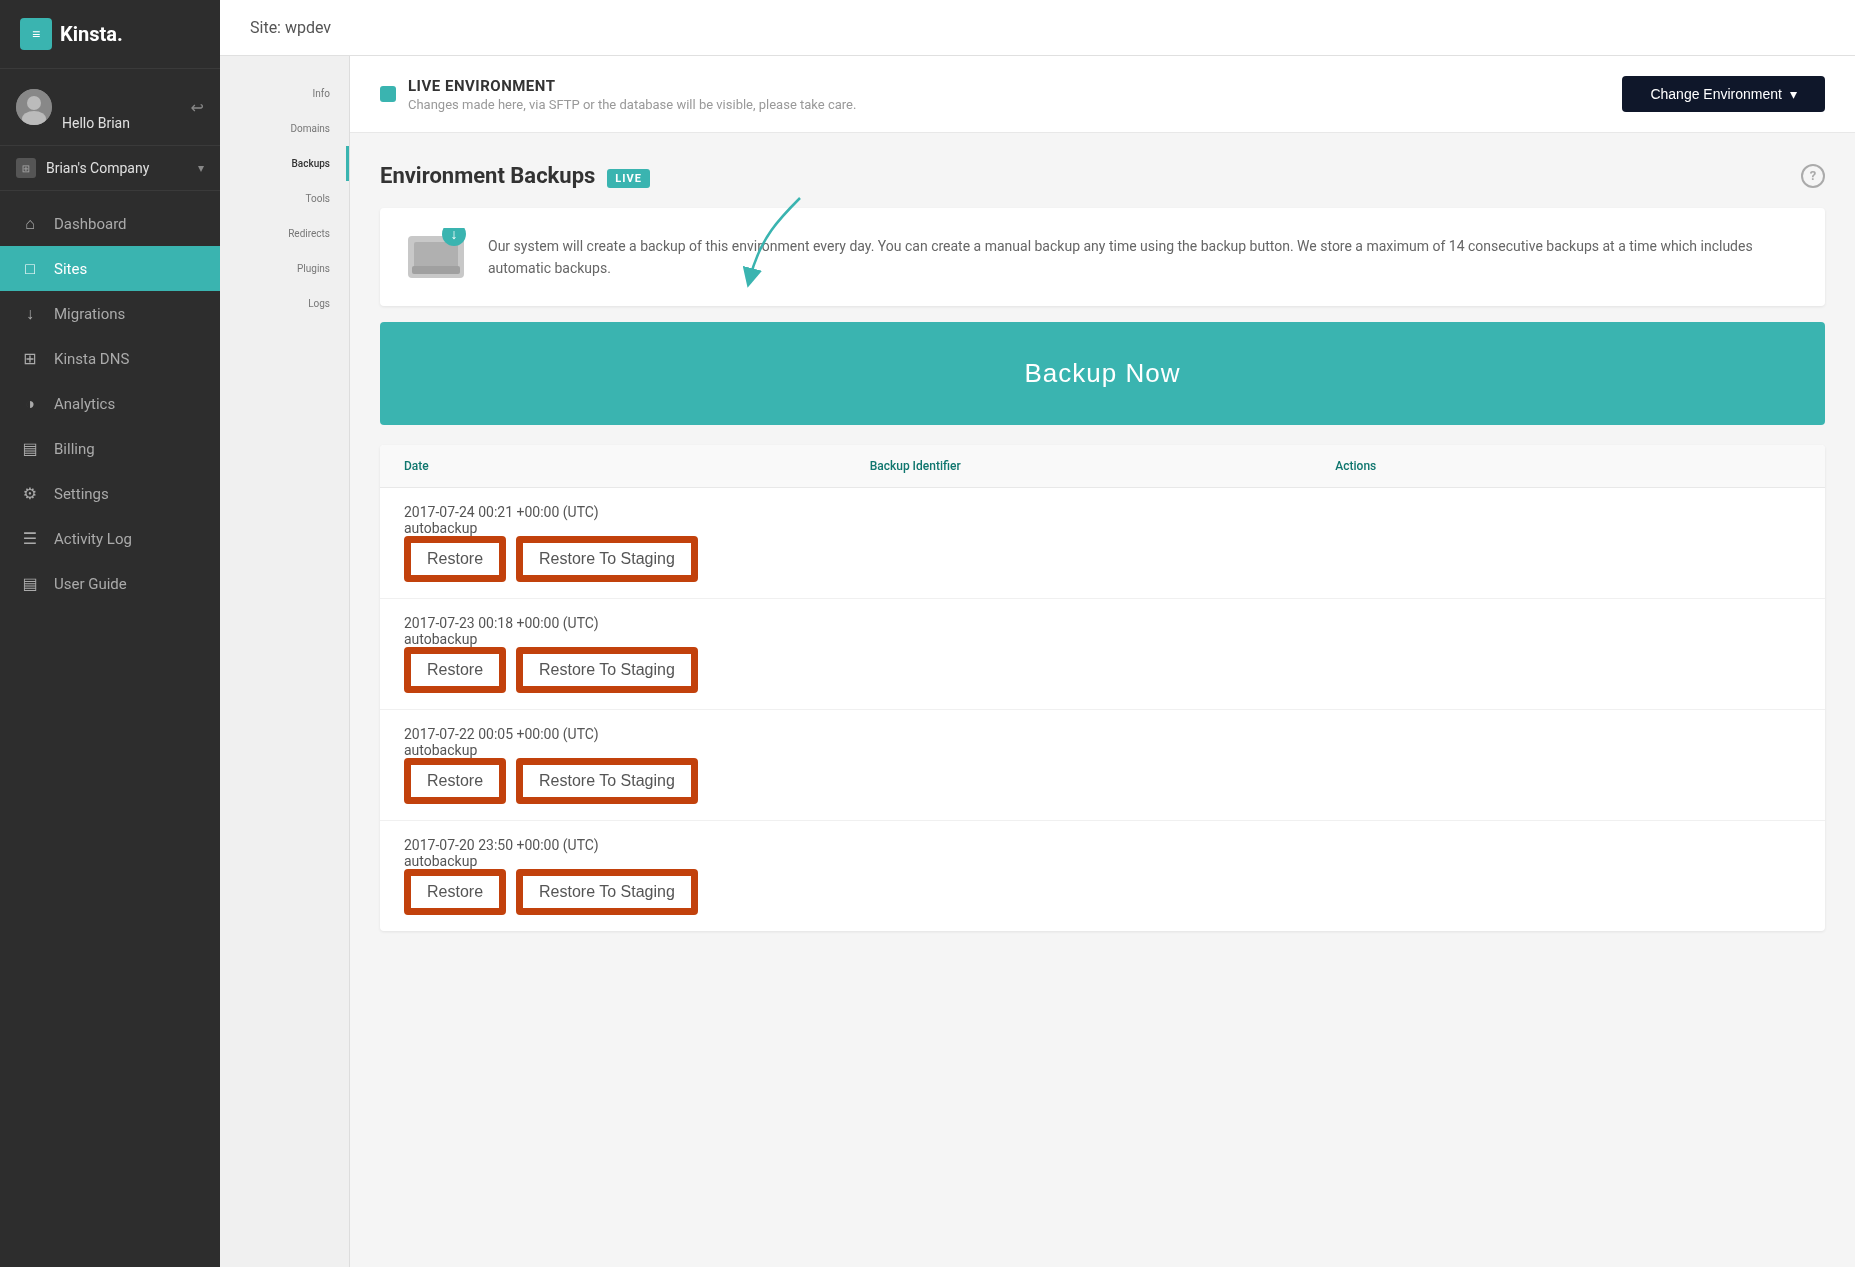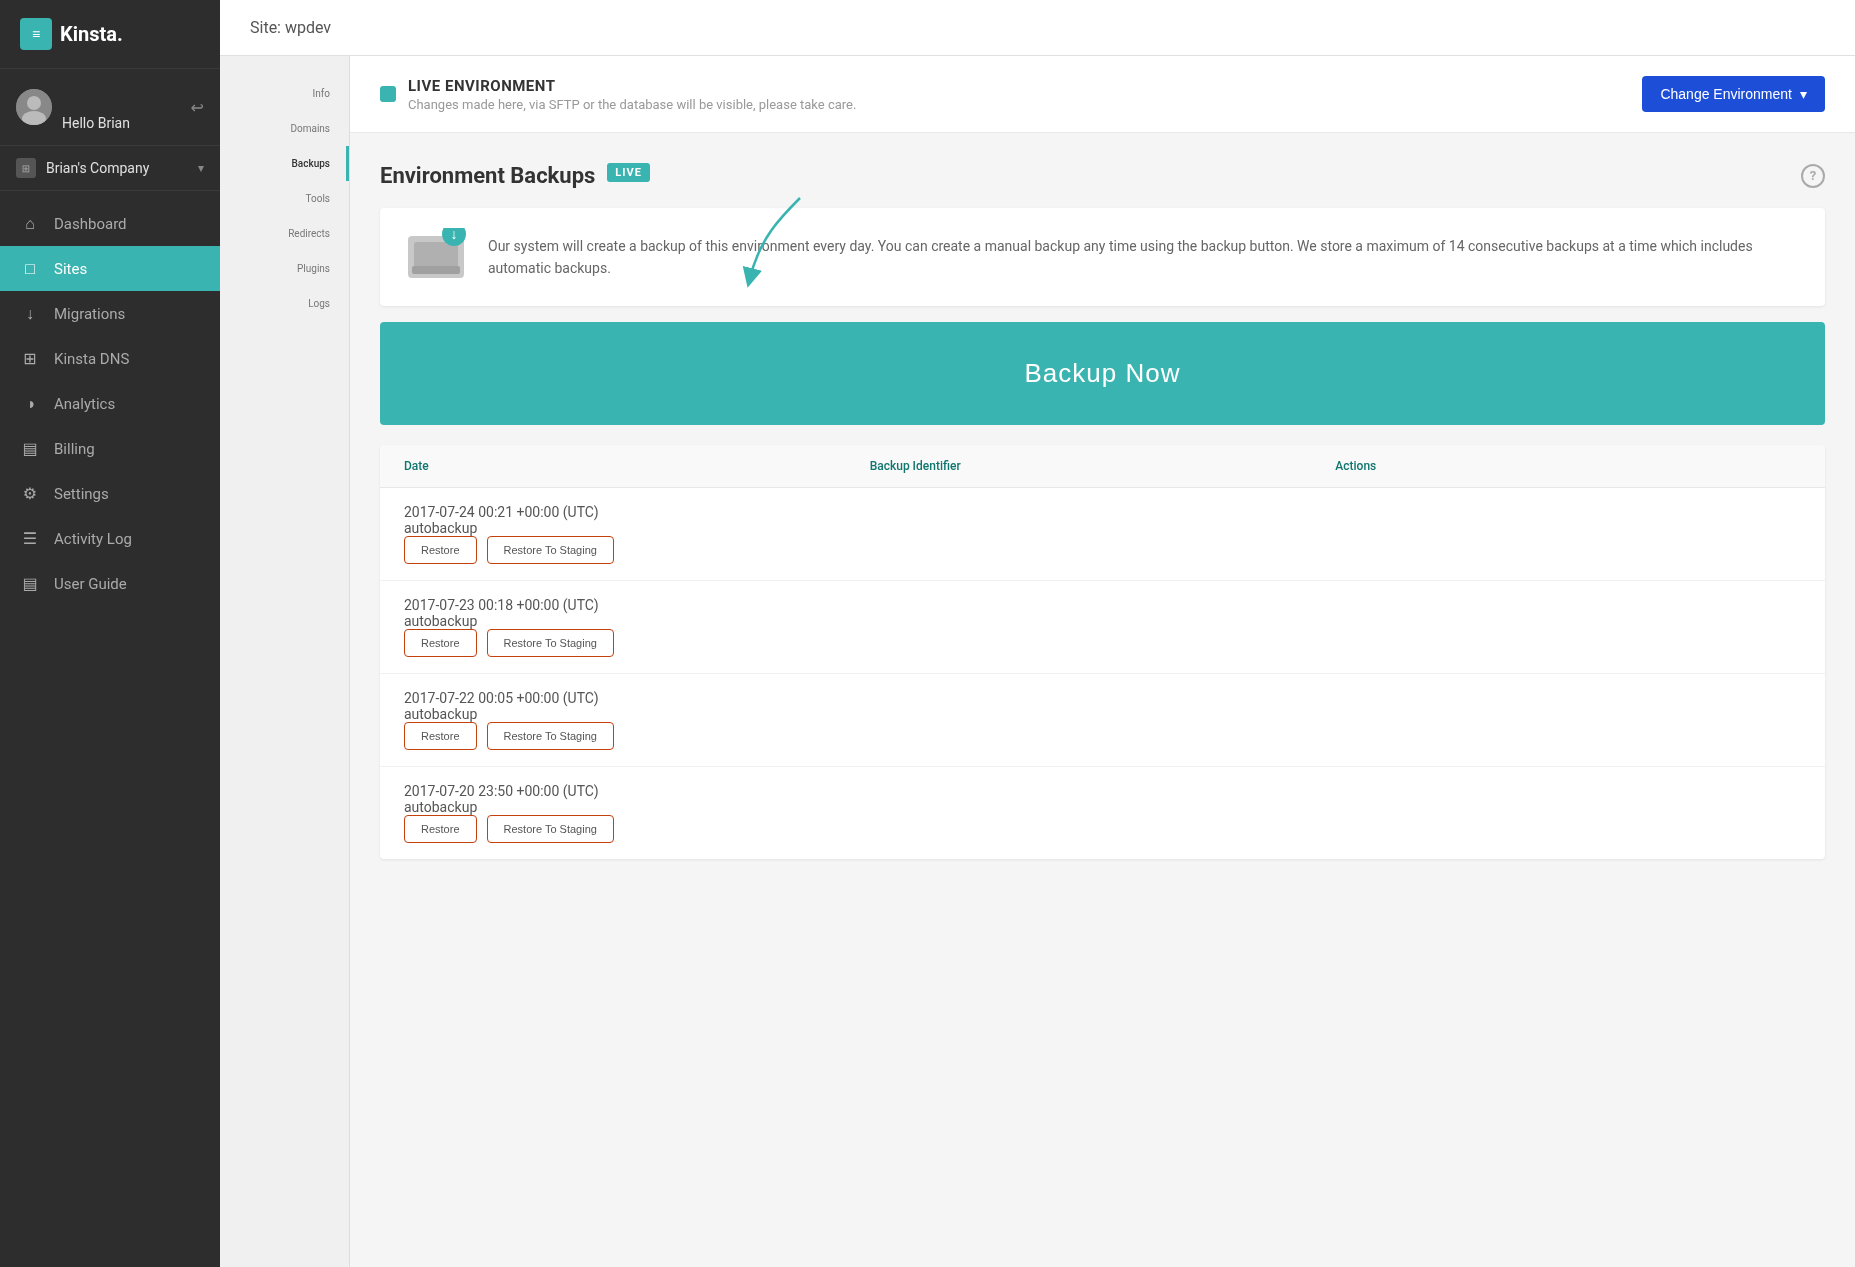--- a/index.html
+++ b/index.html
@@ -224,24 +224,24 @@
       letter-spacing: 0.5px;
     }
 
     .env-subtitle {
       font-size: 13px;
       color: #999;
       margin-top: 2px;
     }
 
     .change-env-btn {
-      background: #1d4ed8;
+      background: #0f172a;
       color: white;
       border: none;
-      padding: 10px 18px;
+      padding: 10px 28px;
       border-radius: 4px;
       font-size: 14px;
       cursor: pointer;
       display: flex;
       align-items: center;
       gap: 8px;
     }
 
     
     .backups-section {
@@ -251,21 +251,21 @@
 
     .backups-header {
       display: flex;
       align-items: center;
       justify-content: space-between;
       margin-bottom: 20px;
     }
 
     .backups-title {
       display: flex;
-      align-items: flex-start;
+      align-items: flex-end;
       gap: 12px;
       font-size: 22px;
       font-weight: bold;
       color: #333;
     }
 
     .live-badge {
       background: #3ab4b0;
       color: white;
       font-size: 11px;
@@ -366,25 +366,25 @@
       color: #555;
     }
 
     .table-actions {
       display: flex;
       gap: 10px;
     }
 
     .restore-btn {
       background: white;
-      border: 1px solid #c2410c;
+      border: 7px solid #c2410c;
       color: #555;
       padding: 7px 16px;
       border-radius: 4px;
-      font-size: 11px;
+      font-size: 16px;
       cursor: pointer;
     }
   </style>
 </head>
 <body>
 
 <nav class="sidebar">
   <div class="sidebar-logo">
     <div class="logo-icon">≡</div>
     <span class="logo-text">Kinsta.</span>

